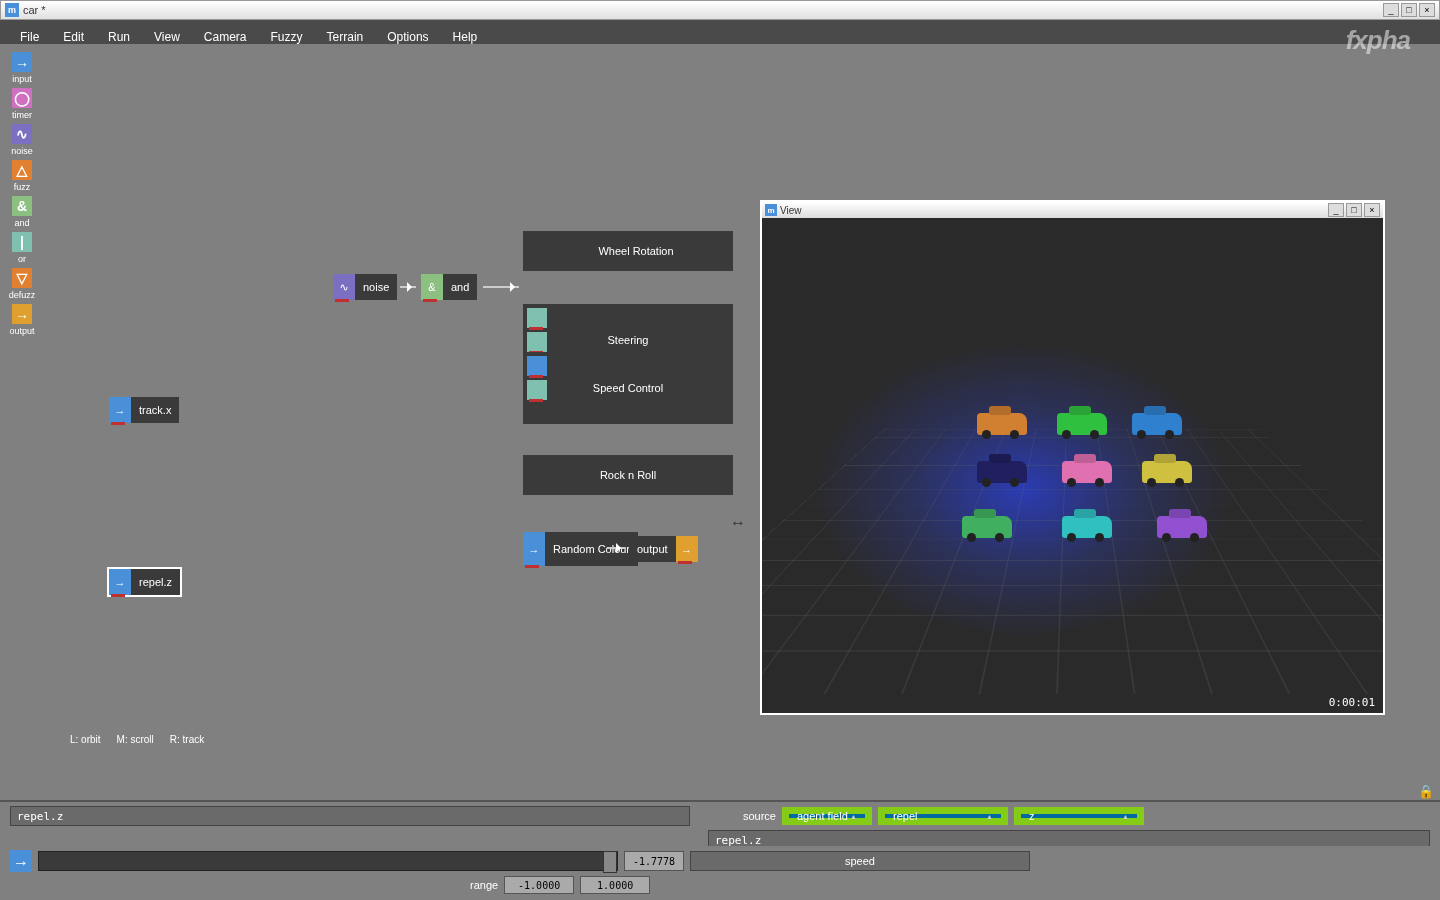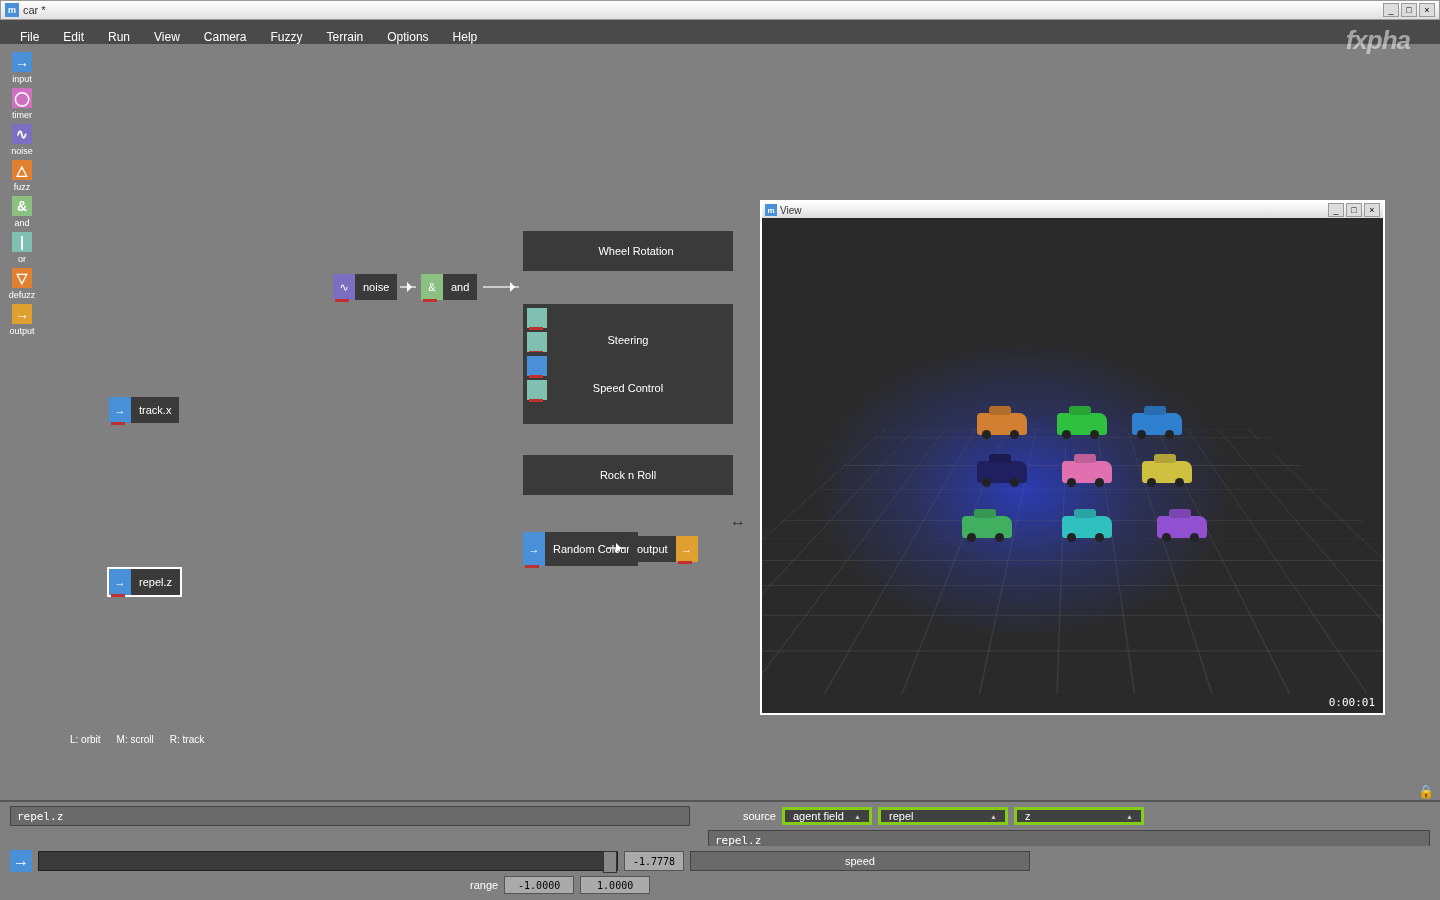--- a/index.html
+++ b/index.html
@@ -66,21 +66,21 @@
 }
 .timecode { position: absolute; right: 8px; bottom: 4px; color: #fff; font-size: 11px; font-family: monospace; }
 .car { position: absolute; width: 50px; height: 22px; border-radius: 4px 8px 3px 3px; }
 .car::before { content:''; position:absolute; top:-7px; left:12px; width:22px; height:9px; border-radius:3px; background:inherit; filter:brightness(0.85); }
 .car::after { content:''; position:absolute; bottom:-4px; left:5px; width:9px; height:9px; border-radius:50%; background:#222; box-shadow: 28px 0 0 #222; }
 
 .bottom-panel { position: absolute; left: 0; right: 0; bottom: 54px; height: 46px; background: #808080; border-top: 2px solid #555; padding: 4px 10px; }
 .lock-icon { position: absolute; right: 8px; top: -18px; width: 14px; height: 14px; color: #333; font-size: 13px; }
 .source-row { display: flex; align-items: center; gap: 6px; margin-bottom: 4px; }
 .source-label { color: #fff; font-size: 11px; margin-left: auto; }
-.src-sel { background: #404040; height: 18px; padding: 0 8px; display: flex; align-items: center; justify-content: space-between; color: #fff; font-size: 11px; border: 3px solid #84cc16; }
+.src-sel { background: #0369a1; height: 18px; padding: 0 8px; display: flex; align-items: center; justify-content: space-between; color: #fff; font-size: 11px; border: 7px solid #84cc16; }
 .src-sel .tri { font-size: 7px; color: #ccc; }
 .text-field { flex: 1; height: 20px; background: #6a6a6a; border: 1px solid #444; color: #fff; font-size: 11px; padding: 0 6px; font-family: monospace; }
 
 .bottom-bar { position: absolute; left: 0; right: 0; bottom: 0; height: 54px; background: #808080; padding: 4px 10px; }
 .slider-row { display: flex; align-items: center; gap: 6px; height: 22px; margin-bottom: 4px; }
 .slider-icon { width: 22px; height: 22px; background: #4a90d9; display: flex; align-items: center; justify-content: center; color: #fff; }
 .slider-track { flex: 1; height: 20px; background: #3a3a3a; border: 1px solid #222; position: relative; max-width: 580px; }
 .slider-handle { position: absolute; top: -1px; width: 14px; height: 22px; background: #888; border: 1px solid #333; }
 .slider-val { width: 60px; height: 20px; background: #aaa; border: 1px solid #555; font-size: 10px; font-family: monospace; display: flex; align-items: center; justify-content: center; }
 .pos-btn { flex: 1; height: 20px; background: #6a6a6a; border: 1px solid #444; display: flex; align-items: center; justify-content: center; color: #e0b050; font-size: 11px; max-width: 340px; }

